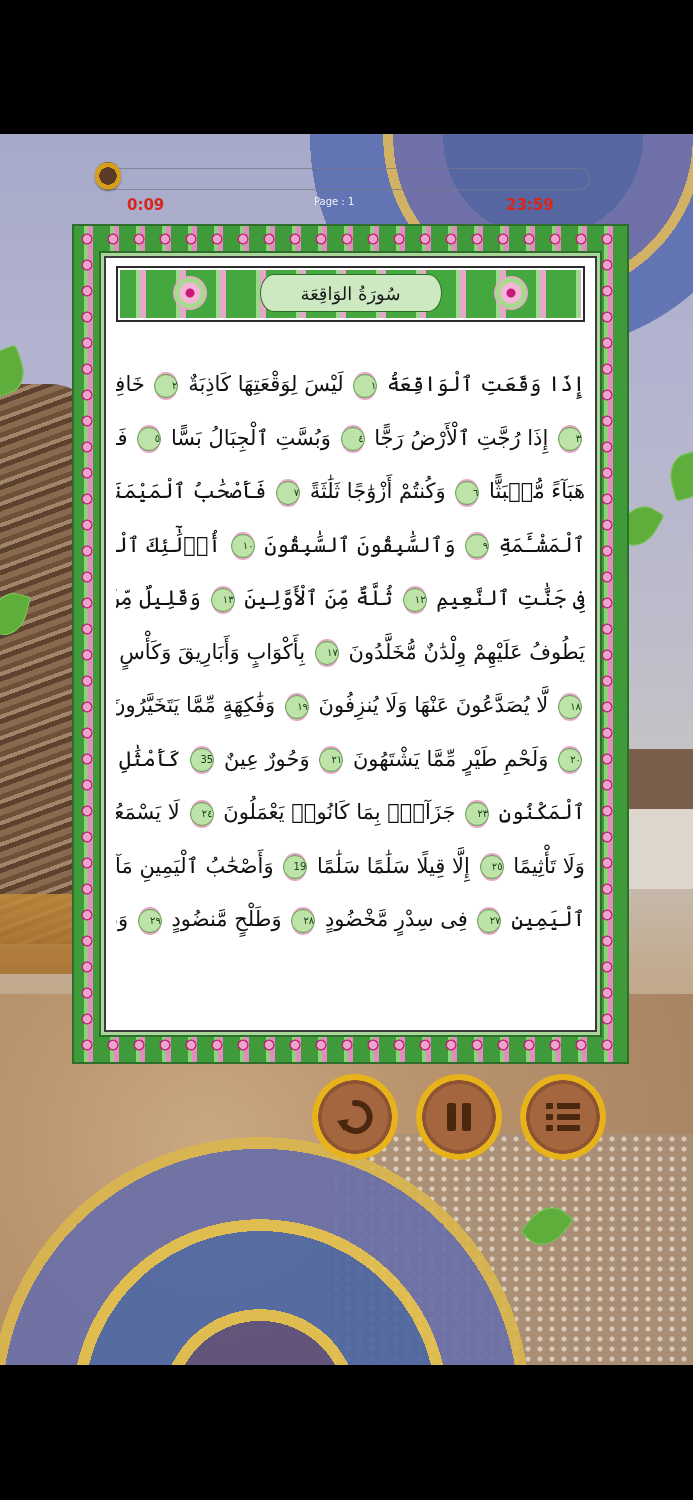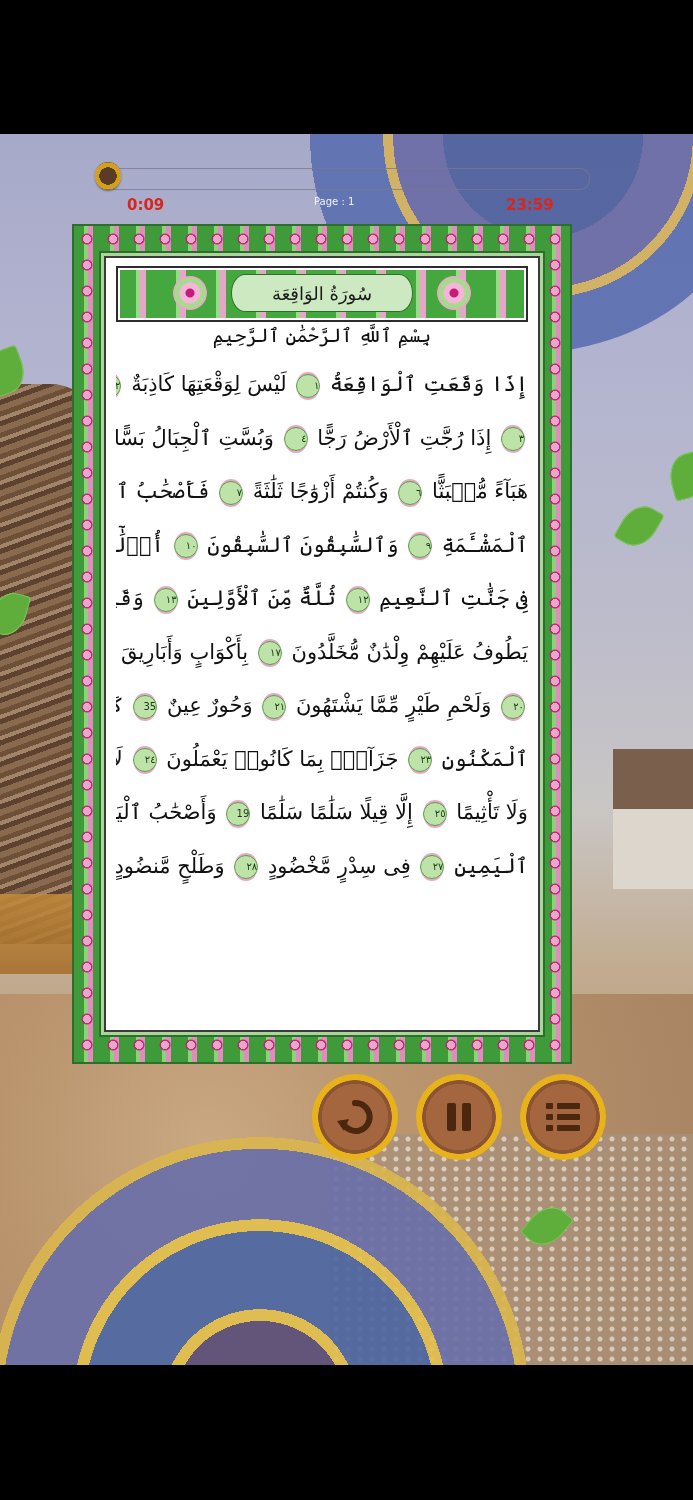--- a/index.html
+++ b/index.html
@@ -30,21 +30,21 @@
   
   .audio-bar { position:absolute; left:95px; top:28px; width:495px; height:28px; }
   .track { position:absolute; left:10px; top:6px; right:0; height:20px; border:1.5px solid rgba(120,120,140,.75); border-radius:10px; border-left:none; }
   .thumb { position:absolute; left:0; top:0; width:26px; height:28px; border-radius:50%;
     background: radial-gradient(circle, #5a3b26 0 45%, #d4a019 46% 70%, #8b6316 71%); box-shadow:0 1px 2px rgba(0,0,0,.4); }
   .time { position:absolute; top:62px; font-size:15px; font-weight:bold; color:#d9261c;text-align:center; }
   .time.cur { left:127px; }
   .time.end { left:506px; }
   .page-label { position:absolute; left:314px; top:62px; font-size:10px; color:#f3f3f7; }
   
-  .frame { position:absolute; left:72px; top:90px; width:500px; height:840px;
+  .frame { position:absolute; left:72px; top:90px; width:557px; height:840px;
     background:
       repeating-linear-gradient(90deg, #3f9a3a 0 10px, #8fd07b 10px 14px, #e38bc0 14px 19px, #3f9a3a 19px 26px),
       #4aa340;
     border:2px solid #2d6e2a; box-sizing:border-box; }
   .frame::before { content:""; position:absolute; inset:0;
     background: radial-gradient(circle, #f2a3cf 0 4px, #c7197a 4px 5px, transparent 6px) 0 0/26px 26px;
     opacity:.9; }
   .page { position:absolute; left:30px; top:30px; right:30px; bottom:30px; background:#fff;
     border:2px solid #3b3b3b; box-shadow: 0 0 0 3px #aad69b, 0 0 0 5px #2d6e2a; }
   .banner { position:absolute; left:10px; right:10px; top:8px; height:52px;
@@ -101,28 +101,28 @@
 
   <div class="frame">
     <div class="page">
       <div class="banner">
         <div class="rosette l"></div>
         <div class="banner-center">
           <span class="surah-name">سُورَةُ الوَاقِعَة</span>
         </div>
         <div class="rosette r"></div>
       </div>
-      <div class="bismillah">بِسْمِ ٱللَّهِ ٱلرَّحْمَٰنِ ٱلرَّحِيمِ</div>
       <div class="verses" id="verses">
           <div class="line"><span class="verse-text">إِذَا وَقَعَتِ ٱلْوَاقِعَةُ</span> <span class="ayah-marker">١</span> <span class="verse-text">لَيْسَ لِوَقْعَتِهَا كَاذِبَةٌ</span> <span class="ayah-marker">٢</span> <span class="verse-text">خَافِضَةٌ رَّافِعَةٌ</span></div>
           <div class="line"><span class="ayah-marker">٣</span> <span class="verse-text">إِذَا رُجَّتِ ٱلْأَرْضُ رَجًّا</span> <span class="ayah-marker">٤</span> <span class="verse-text">وَبُسَّتِ ٱلْجِبَالُ بَسًّا</span> <span class="ayah-marker">٥</span> <span class="verse-text">فَكَانَتْ</span></div>
           <div class="line"><span class="verse-text">هَبَآءً مُّنۢبَثًّا</span> <span class="ayah-marker">٦</span> <span class="verse-text">وَكُنتُمْ أَزْوَٰجًا ثَلَٰثَةً</span> <span class="ayah-marker">٧</span> <span class="verse-text">فَأَصْحَٰبُ ٱلْمَيْمَنَةِ</span></div>
           <div class="line"><span class="verse-text">ٱلْمَشْـَٔمَةِ</span> <span class="ayah-marker">٩</span> <span class="verse-text">وَٱلسَّٰبِقُونَ ٱلسَّٰبِقُونَ</span> <span class="ayah-marker">١٠</span> <span class="verse-text">أُو۟لَٰٓئِكَ ٱلْمُقَرَّبُونَ</span> </div>
           <div class="line"><span class="verse-text">فِى جَنَّٰتِ ٱلنَّعِيمِ</span> <span class="ayah-marker">١٢</span> <span class="verse-text">ثُلَّةٌ مِّنَ ٱلْأَوَّلِينَ</span> <span class="ayah-marker">١٣</span> <span class="verse-text">وَقَلِيلٌ مِّنَ ٱلْءَاخِرِينَ</span></div>
           <div class="line"><span class="verse-text">يَطُوفُ عَلَيْهِمْ وِلْدَٰنٌ مُّخَلَّدُونَ</span> <span class="ayah-marker">١٧</span> <span class="verse-text">بِأَكْوَابٍ وَأَبَارِيقَ وَكَأْسٍ مِّن مَّعِينٍ</span></div>
+          <div class="line"><span class="ayah-marker">١٨</span> <span class="verse-text">لَّا يُصَدَّعُونَ عَنْهَا وَلَا يُنزِفُونَ</span> <span class="ayah-marker">١٩</span> <span class="verse-text">وَفَٰكِهَةٍ مِّمَّا يَتَخَيَّرُونَ</span></div>
           <div class="line"><span class="ayah-marker">٢٠</span> <span class="verse-text">وَلَحْمِ طَيْرٍ مِّمَّا يَشْتَهُونَ</span> <span class="ayah-marker">٢١</span> <span class="verse-text">وَحُورٌ عِينٌ</span> <span class="ayah-marker">35</span> <span class="verse-text">كَأَمْثَٰلِ ٱللُّؤْلُؤِ</span></div>
           <div class="line"><span class="verse-text">ٱلْمَكْنُونِ</span> <span class="ayah-marker">٢٣</span> <span class="verse-text">جَزَآءًۢ بِمَا كَانُوا۟ يَعْمَلُونَ</span> <span class="ayah-marker">٢٤</span> <span class="verse-text">لَا يَسْمَعُونَ فِيهَا لَغْوًا</span></div>
           <div class="line"><span class="verse-text">وَلَا تَأْثِيمًا</span> <span class="ayah-marker">٢٥</span> <span class="verse-text">إِلَّا قِيلًا سَلَٰمًا سَلَٰمًا</span> <span class="ayah-marker">19</span> <span class="verse-text">وَأَصْحَٰبُ ٱلْيَمِينِ مَآ أَصْحَٰبُ</span></div>
           <div class="line"><span class="verse-text">ٱلْيَمِينِ</span> <span class="ayah-marker">٢٧</span> <span class="verse-text">فِى سِدْرٍ مَّخْضُودٍ</span> <span class="ayah-marker">٢٨</span> <span class="verse-text">وَطَلْحٍ مَّنضُودٍ</span> <span class="ayah-marker">٢٩</span> <span class="verse-text">وَظِلٍّ مَّمْدُودٍ</span></div>
         </div>
     </div>
   </div>
 
   <div class="controls">
     <div class="ctl replay">

